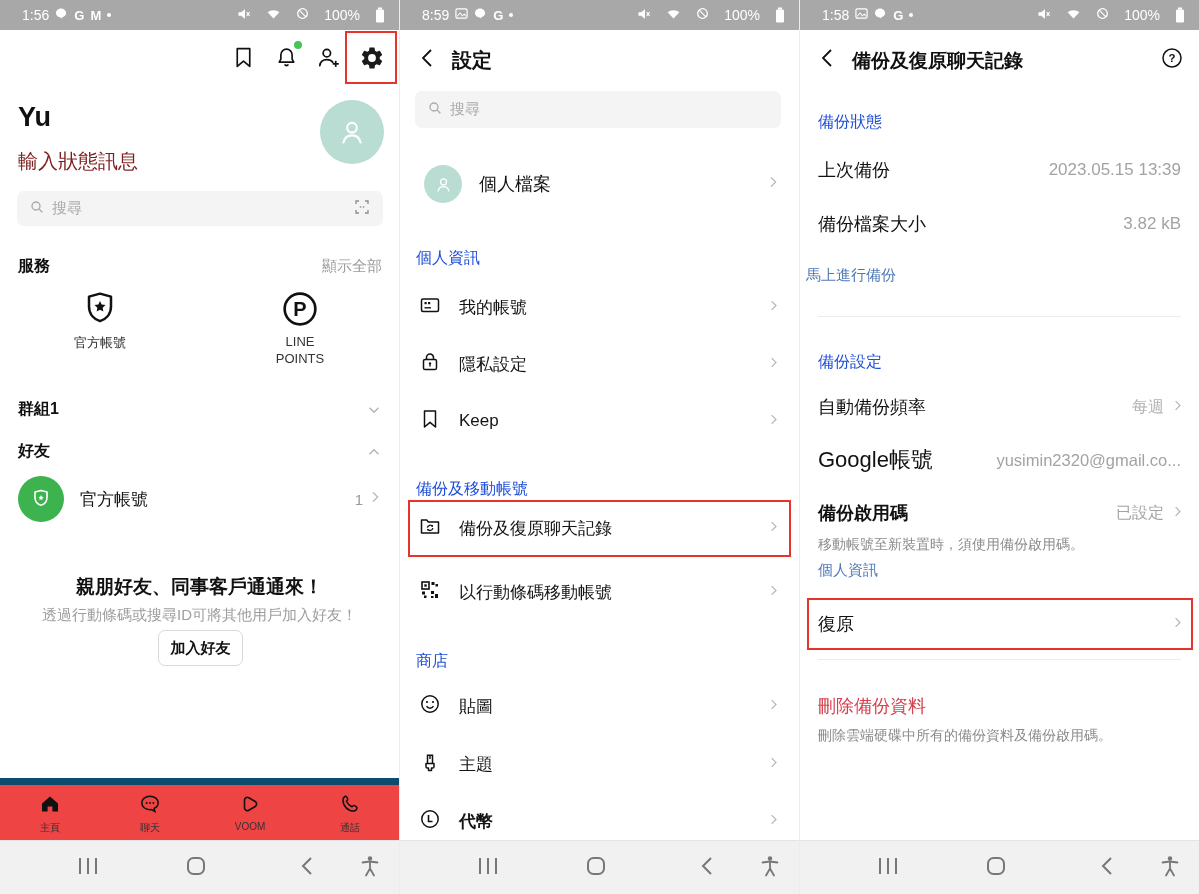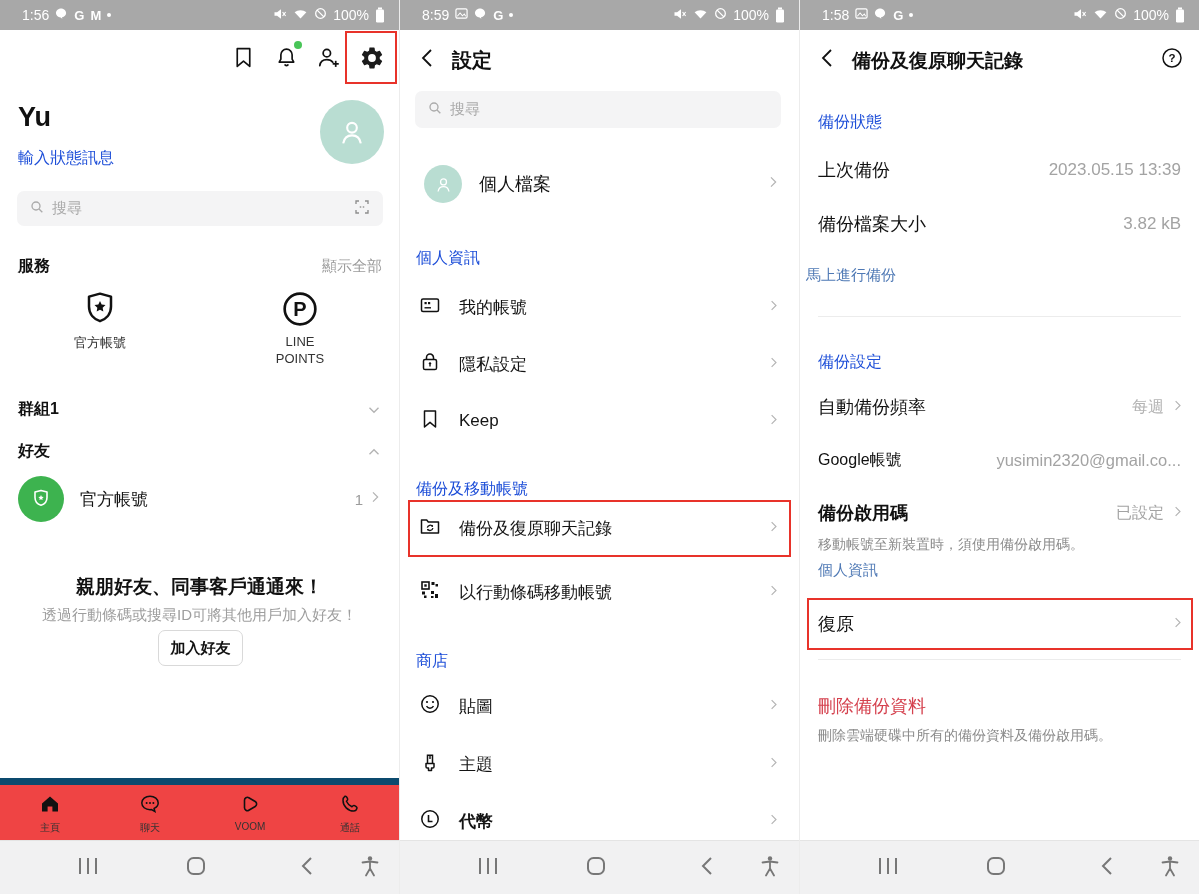--- a/index.html
+++ b/index.html
@@ -12,21 +12,21 @@
   .stage{position:relative;width:1199px;height:894px;background:#fff;}
   .phone{position:absolute;top:0;height:894px;background:#fff;overflow:hidden;}
   .p1{left:0;width:400px;border-right:1px solid #ececec;}
   .p2{left:400px;width:400px;border-right:1px solid #ececec;}
   .p3{left:800px;width:399px;}
   .abs{position:absolute;}
   
   .statusbar{position:absolute;top:0;left:0;right:0;height:30px;background:#a8a8a8;
     color:#fff;display:flex;align-items:center;padding:0 10px;font-size:14px;}
   .sb-left{display:flex;align-items:center;gap:6px;margin-left:12px;}
-  .sb-right{margin-left:auto;display:flex;align-items:center;gap:6px;margin-right:4px;}
+  .sb-right{margin-left:auto;display:flex;align-items:center;gap:15px;margin-right:4px;}
   .sb-letter{font-weight:700;font-size:13px;line-height:1;}
   .sb-dot{width:4px;height:4px;border-radius:50%;background:#fff;display:inline-block;}
   .batt{display:flex;align-items:center;}
   
   .hairline{position:absolute;height:1px;background:#ececec;}
   .sec-h{font-size:16px;color:#1d4ed8;}
   .chev{flex:0 0 auto;}
   .row-label{font-size:17px;color:#141414;}
   .listrow{position:absolute;display:flex;align-items:center;}
   .g-val{color:#a3a3a3;font-size:17px;}
@@ -105,21 +105,21 @@
           <path d="M3.5 19c.5-4 3.5-5.6 6.5-5.6 2.2 0 4.3.8 5.5 2.6" fill="none" stroke="#111" stroke-width="1.6" stroke-linecap="round"></path>
           <line x1="18.2" y1="14.6" x2="18.2" y2="20.2" stroke="#111" stroke-width="1.6"></line>
           <line x1="15.4" y1="17.4" x2="21" y2="17.4" stroke="#111" stroke-width="1.6"></line>
         </svg></span>
   <span class="abs" style="left:359px;top:45px;"><svg width="26" height="26" viewBox="0 0 24 24">
           <path d="M19.14 12.94c.04-.3.06-.61.06-.94 0-.32-.02-.64-.07-.94l2.03-1.58a.49.49 0 0 0 .12-.61l-1.92-3.32a.49.49 0 0 0-.59-.22l-2.39.96c-.5-.38-1.03-.7-1.62-.94l-.36-2.54a.48.48 0 0 0-.48-.41h-3.84c-.24 0-.43.17-.47.41l-.36 2.54c-.59.24-1.13.57-1.62.94l-2.39-.96a.49.49 0 0 0-.59.22L2.74 8.87a.48.48 0 0 0 .12.61l2.03 1.58c-.05.3-.09.63-.09.94s.02.64.07.94l-2.03 1.58a.49.49 0 0 0-.12.61l1.92 3.32c.12.22.37.29.59.22l2.39-.96c.5.38 1.03.7 1.62.94l.36 2.54c.05.24.24.41.48.41h3.84c.24 0 .44-.17.47-.41l.36-2.54c.59-.24 1.13-.56 1.62-.94l2.39.96c.22.08.47 0 .59-.22l1.92-3.32a.49.49 0 0 0-.12-.61l-2.01-1.58zM12 15.6A3.6 3.6 0 1 1 12 8.4a3.6 3.6 0 0 1 0 7.2z" fill="#1b1b1b"></path>
         </svg></span>
   <span class="redbox" style="left:345px;top:31px;width:52px;height:53px;"></span>
 
   <div class="abs" style="left:18px;top:102px;font-size:27px;font-weight:700;">Yu</div>
-  <div class="abs" style="left:18px;top:148px;font-size:16px;color:#1d4ed8;">輸入狀態訊息</div>
+  <div class="abs" style="left:18px;top:148px;font-size:20px;color:#7f1d1d;">輸入狀態訊息</div>
   <div class="abs avatar-mint" style="left:320px;top:100px;width:64px;height:64px;">
     <svg width="34" height="34" viewBox="0 0 24 24">
           <circle cx="12" cy="9" r="3.4" fill="none" stroke="#fff" stroke-width="1.5"></circle>
           <path d="M5.8 20c.7-4 3.4-5.6 6.2-5.6s5.5 1.6 6.2 5.6" fill="none" stroke="#fff" stroke-width="1.5"></path>
         </svg>
   </div>
 
   <div class="searchbar" style="left:17px;top:191px;width:366px;height:35px;">
     <span><svg width="16" height="16" viewBox="0 0 24 24">
             <circle cx="10.5" cy="10.5" r="6" fill="none" stroke="#ababab" stroke-width="2"></circle>
@@ -488,21 +488,21 @@
 
   <div class="listrow" style="left:18px;right:14px;top:394px;height:26px;">
     <span style="font-size:18px;">自動備份頻率</span>
     <span style="margin-left:auto;color:#b3b3b3;font-size:16px;">每週</span>
     <span class="chev" style="margin-left:6px;"><svg width="15" height="15" viewBox="0 0 24 24">
             <polyline points="9 5 16 12 9 19" fill="none" stroke="#b3b3b3" stroke-width="1.8"></polyline>
           </svg></span>
   </div>
 
   <div class="listrow" style="left:18px;right:18px;top:447px;height:26px;">
-    <span style="font-size:16px;">Google帳號</span>
+    <span style="font-size:22px;">Google帳號</span>
     <span style="margin-left:auto;color:#a3a3a3;font-size:16.5px;">yusimin2320@gmail.co...</span>
   </div>
 
   <div class="listrow" style="left:18px;right:14px;top:500px;height:26px;">
     <span style="font-size:18px;font-weight:700;">備份啟用碼</span>
     <span style="margin-left:auto;color:#a3a3a3;font-size:16px;">已設定</span>
     <span class="chev" style="margin-left:6px;"><svg width="15" height="15" viewBox="0 0 24 24">
             <polyline points="9 5 16 12 9 19" fill="none" stroke="#b3b3b3" stroke-width="1.8"></polyline>
           </svg></span>
   </div>

